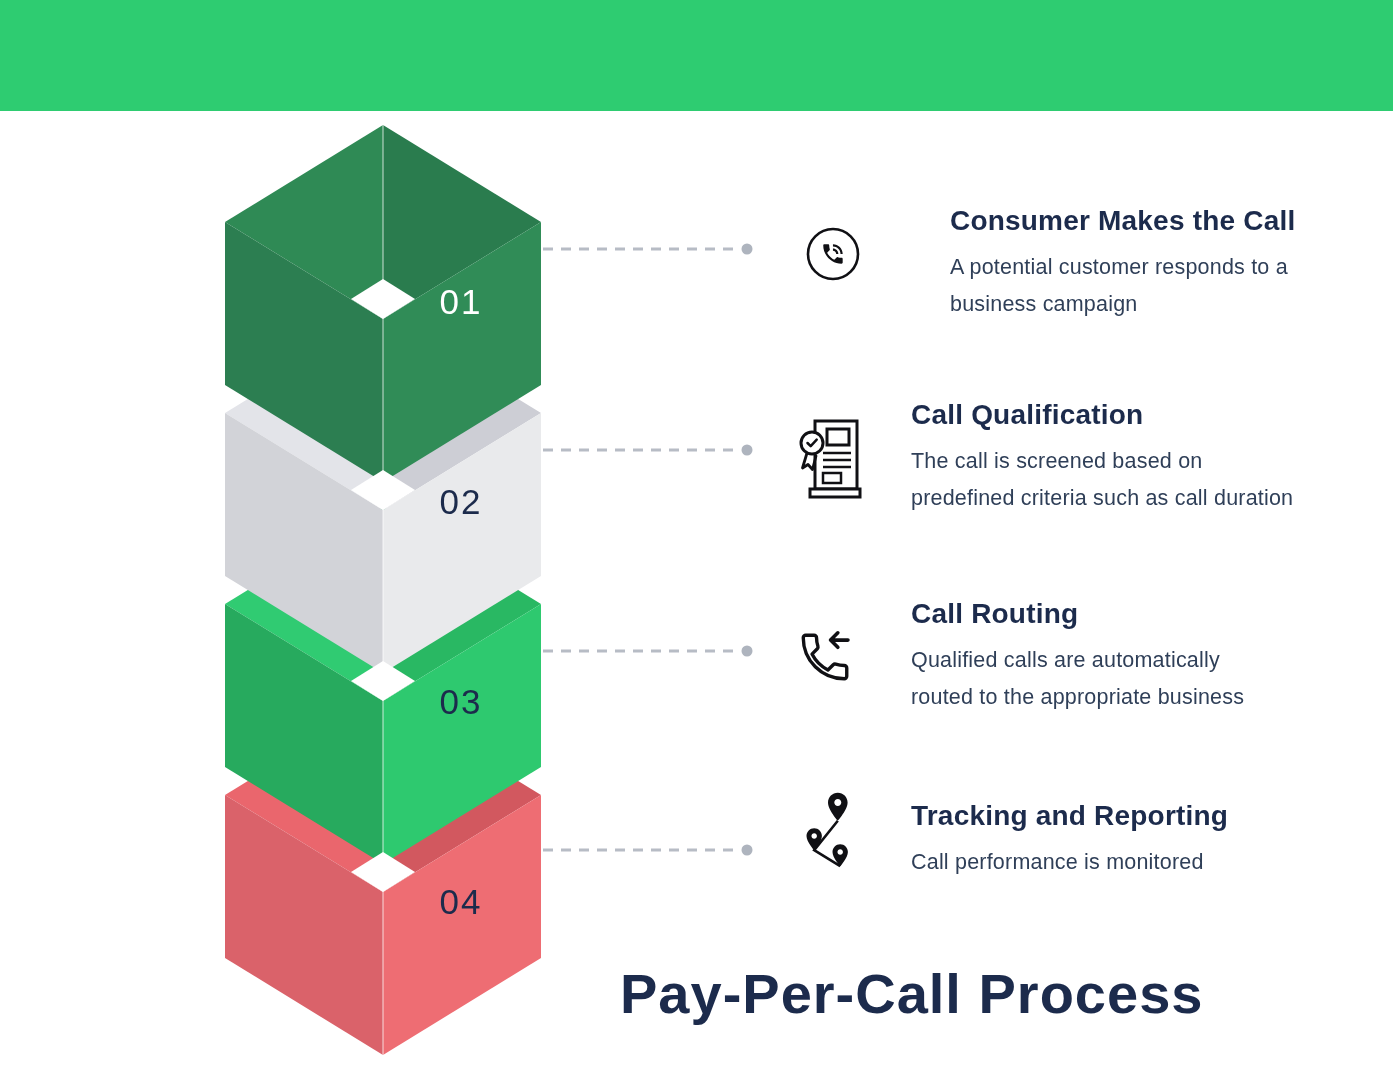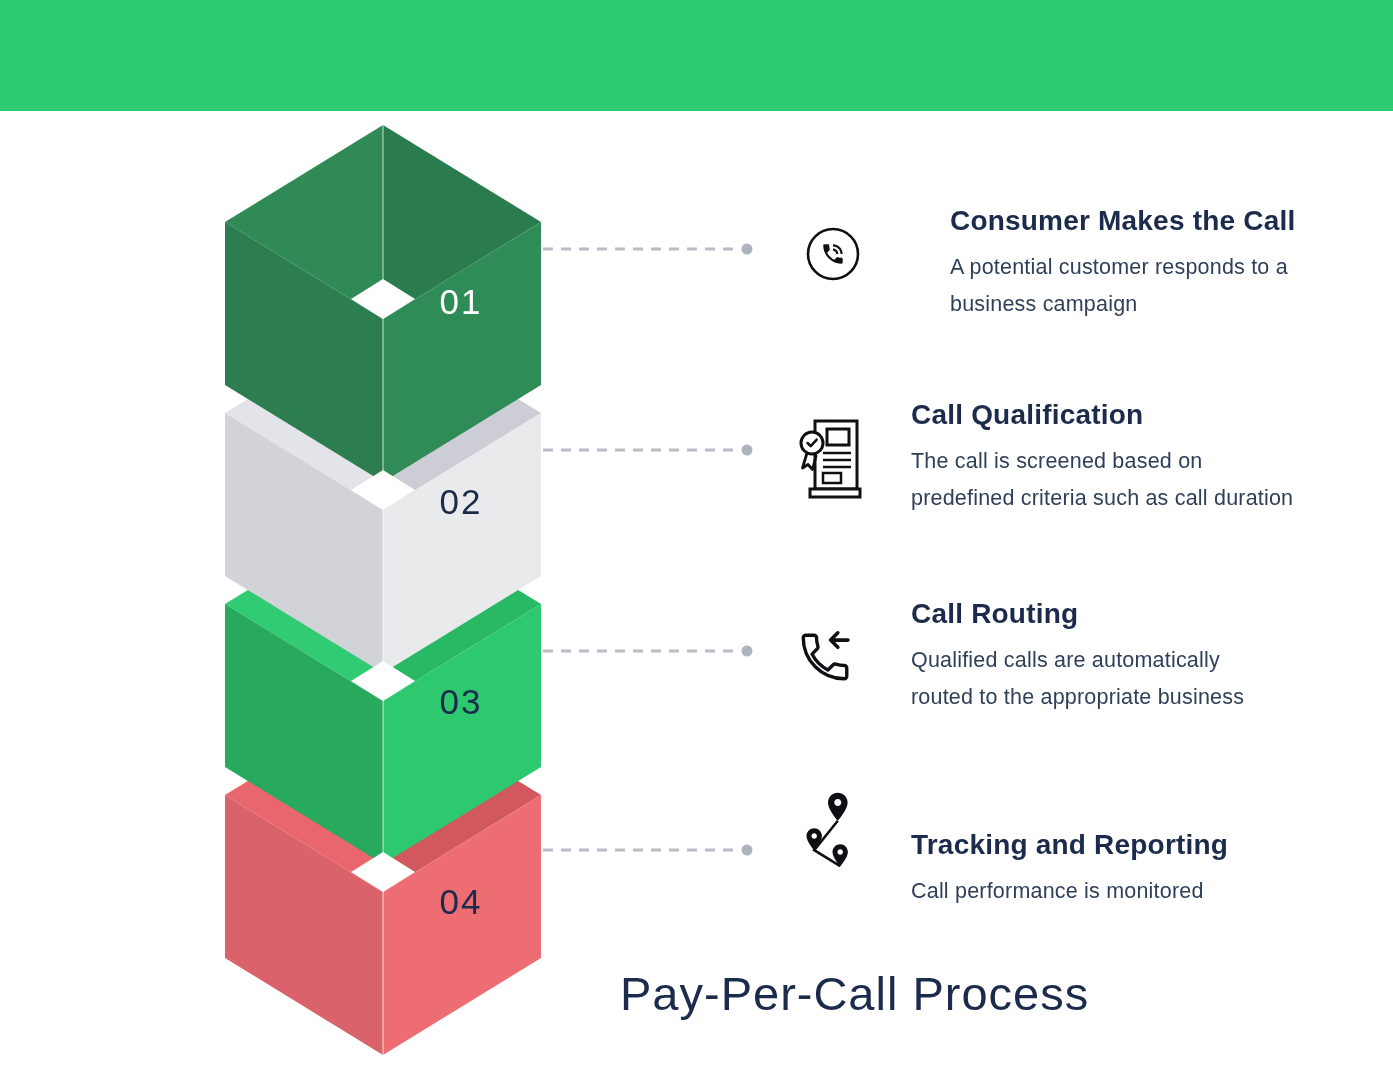--- a/index.html
+++ b/index.html
@@ -15,21 +15,21 @@
   }
   .step{position:absolute;left:911px;width:480px;}
   .step-heading{
     margin:0 0 11px 0;font-size:28px;line-height:34px;font-weight:700;color:#1C2B4C;letter-spacing:0.2px;
   }
   .step-desc{font-size:21.5px;line-height:37px;color:#2F3F58;letter-spacing:0.2px;}
   .step-icon{position:absolute;}
   .icon-stroke{fill:none;stroke:#101014;stroke-linecap:round;stroke-linejoin:round;}
   .main-title{
     position:absolute;left:620px;top:958px;width:740px;
-    font-size:47px;line-height:72px;font-weight:400;letter-spacing:1px;color:#1C2B4C;white-space:nowrap;
+    font-size:56px;line-height:72px;font-weight:700;letter-spacing:1px;color:#1C2B4C;white-space:nowrap;
   }
 </style>
 </head>
 <body>
 
 <div class="canvas">
 
   <div class="header-bar"></div>
 
   <svg class="cubes" width="1393" height="1080" viewBox="0 0 1393 1080">
@@ -145,21 +145,21 @@
   </div>
 
   <div class="step" style="top:398px;">
     <h3 class="step-heading">Call Qualification</h3>
     <div class="step-desc">
       <div>The call is screened based on</div>
       <div>predefined criteria such as call duration</div>
     </div>
   </div>
 
-  <div class="step" style="top:828px;">
+  <div class="step" style="top:799px;">
     <h3 class="step-heading">Tracking and Reporting</h3>
     <div class="step-desc">
       <div>Call performance is monitored</div>
     </div>
   </div>
 
   <div class="main-title">Pay-Per-Call Process</div>
 
 </div>
 

